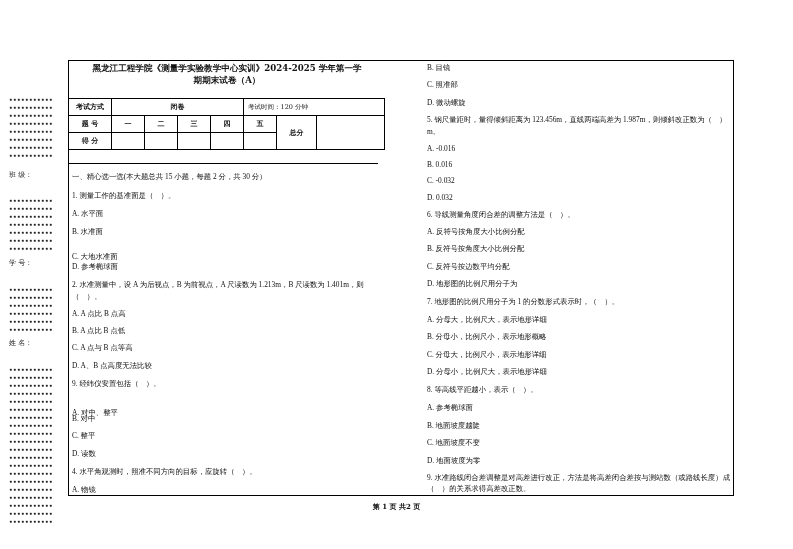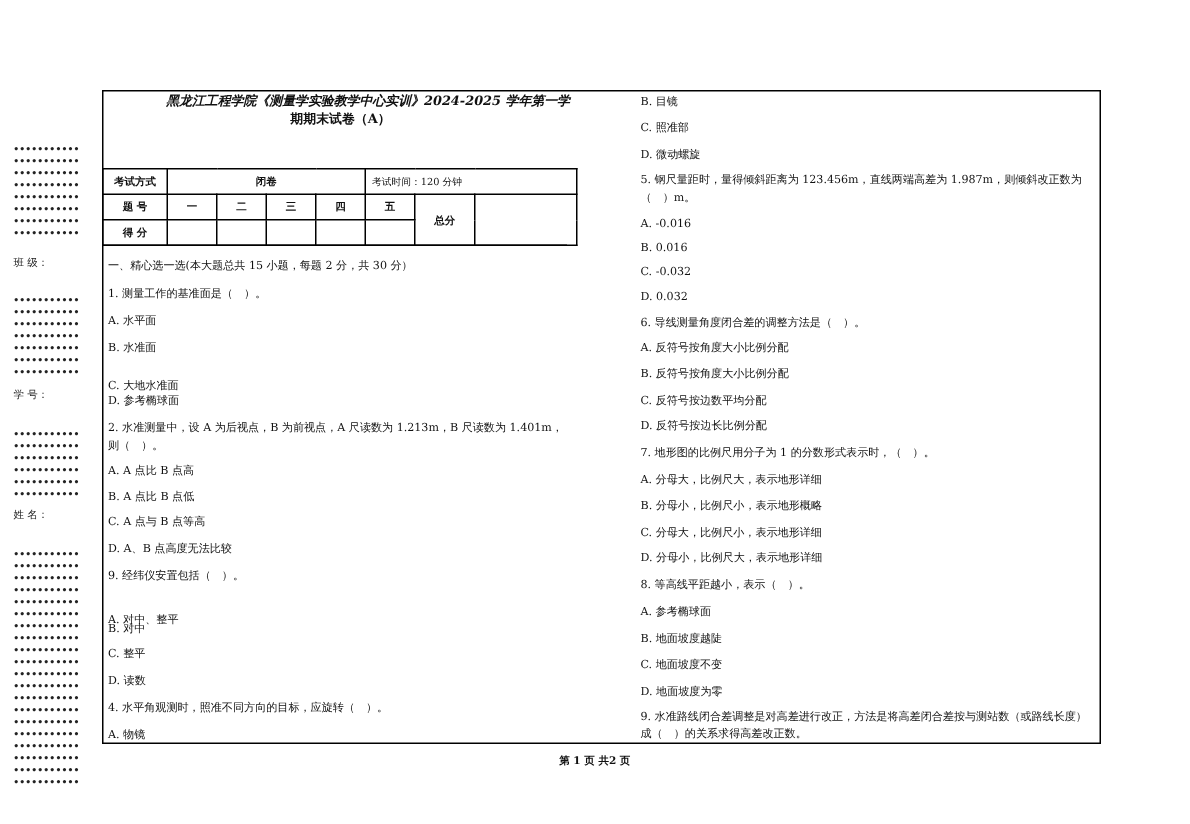--- a/index.html
+++ b/index.html
@@ -5,27 +5,27 @@
   html, body { margin:0; padding:0; }
   body {
     width:793px; height:549px; background:#ffffff; position:relative; overflow:hidden;
     font-family: "DejaVu Serif", "Liberation Serif", serif; color:#111;
   }
   .binding { position:absolute; left:9px; top:0; width:52px; height:549px; }
   .dots { position:absolute; left:0; font-size:6px; letter-spacing:0.4px; line-height:8px; color:#222; white-space:nowrap; font-family:"DejaVu Sans Mono", monospace; font-weight:bold; }
   .field-label { position:absolute; left:0; font-size:7px; color:#222; }
   .frame { position:absolute; left:68px; top:60px; width:666px; height:436px; border:1.2px solid #000; box-sizing:border-box; }
   .title { position:absolute; left:74px; top:62px; width:306px; text-align:center; font-weight:bold; font-size:8.6px; line-height:12px; }
-  .title .line1 { display:block; text-align:right;font-style:italic; }
-  table.score { position:absolute; left:68px; top:112px; border-collapse:collapse; font-size:7px; }
+  .title .line1 { display:block; text-align:center; }
+  table.score { position:absolute; left:68px; top:98px; border-collapse:collapse; font-size:7px; }
   table.score td { border:1px solid #000; height:16px; padding:0; text-align:center; font-weight:bold; }
   table.score td.small { font-weight:normal; font-size:6.5px; text-align:left; padding-left:4px; }
   .sep { position:absolute; left:68px; top:163px; width:310px; height:0; border-top:1.2px solid #000; }
   .col { position:absolute; font-size:7.4px; line-height:9px; }
-  .q { position:absolute; white-space:nowrap; }
+  .q { position:absolute; white-space:nowrap;font-family:Liberation Serif, serif; }
   .wrap { white-space:normal; }
   .footer { position:absolute; top:502px; left:0; width:793px; text-align:center; font-size:7px; font-weight:bold; }
 </style>
 </head>
 <body>
 
 <div class="binding">
   <div class="dots" style="top:96px">•••••••••••</div>
   <div class="dots" style="top:104px">•••••••••••</div>
   <div class="dots" style="top:112px">•••••••••••</div>
@@ -145,21 +145,21 @@
   <div class="q wrap" style="top:114px; width:305px; line-height:12px">5. 钢尺量距时，量得倾斜距离为 123.456m，直线两端高差为 1.987m，则倾斜改正数为（　）m。</div>
   <div class="q" style="top:144px">A. -0.016</div>
   <div class="q" style="top:160px">B. 0.016</div>
   <div class="q" style="top:176px">C. -0.032</div>
   <div class="q" style="top:193px">D. 0.032</div>
 
   <div class="q" style="top:210px">6. 导线测量角度闭合差的调整方法是（　）。</div>
   <div class="q" style="top:227px">A. 反符号按角度大小比例分配</div>
   <div class="q" style="top:244px">B. 反符号按角度大小比例分配</div>
   <div class="q" style="top:262px">C. 反符号按边数平均分配</div>
-  <div class="q" style="top:279px">D. 反符号按边长比例分配</div>
+  <div class="q" style="top:279px">D. 地形图的比例尺用分子为</div>
 
   <div class="q" style="top:297px">7. 地形图的比例尺用分子为 1 的分数形式表示时，（　）。</div>
   <div class="q" style="top:315px">A. 分母大，比例尺大，表示地形详细</div>
   <div class="q" style="top:332px">B. 分母小，比例尺小，表示地形概略</div>
   <div class="q" style="top:350px">C. 分母大，比例尺小，表示地形详细</div>
   <div class="q" style="top:367px">D. 分母小，比例尺大，表示地形详细</div>
 
   <div class="q" style="top:385px">8. 等高线平距越小，表示（　）。</div>
   <div class="q" style="top:403px">A. 参考椭球面</div>
   <div class="q" style="top:421px">B. 地面坡度越陡</div>

